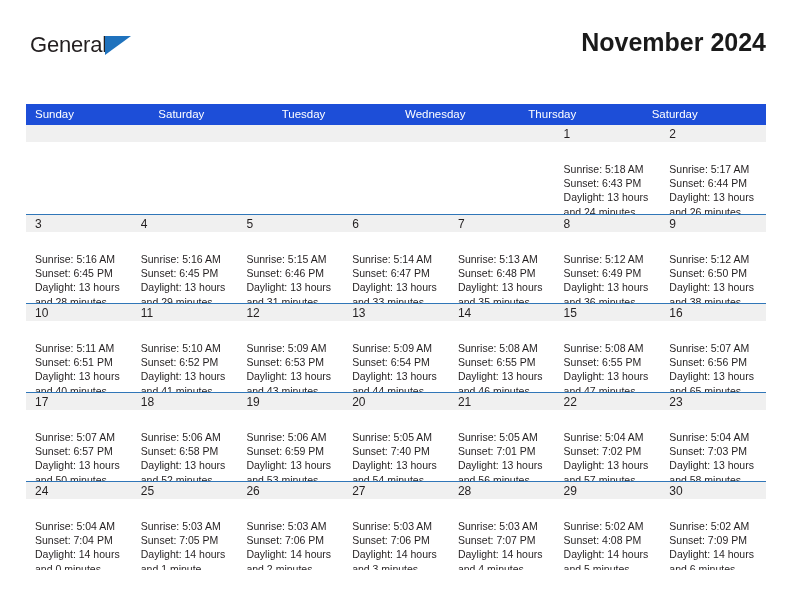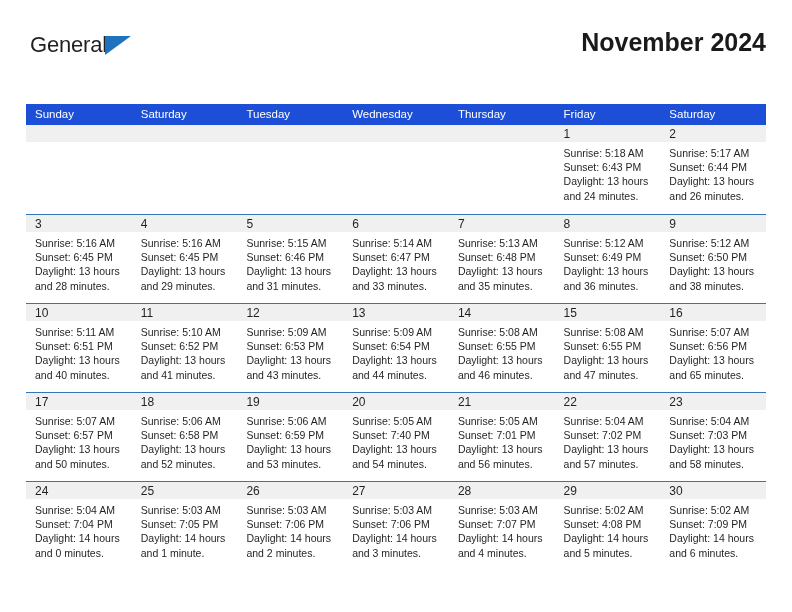--- a/index.html
+++ b/index.html
@@ -123,21 +123,21 @@
   .day-num {
     background: #f0f0f0;
     height: 17px;
     font-size: 12px;
     color: #231f20;
     padding: 1px 0 0 9px;
     box-sizing: border-box;
     line-height: 16px;
   }
   .day-body {
-    padding: 4px 6px 0 9px;
+    padding: 20px 6px 0 9px;
   }
   .day-line {
     font-size: 10.5px;
     line-height: 14.2px;
     color: #231f20;
     white-space: nowrap;
   }
 </style>
 </head>
 <body>
@@ -156,21 +156,20 @@
 
   </div>
 
   <div class="calendar">
     <div class="weekdays">
       <div class="weekday">Sunday</div>
       <div class="weekday">Saturday</div>
       <div class="weekday">Tuesday</div>
       <div class="weekday">Wednesday</div>
       <div class="weekday">Thursday</div>
-      <div class="weekday">Friday</div>
       <div class="weekday">Saturday</div>
     </div>
 
     <div class="week first">
       <div class="day">
         <div class="day-num"></div>
         <div class="day-body">
           <div class="day-line"></div>
           <div class="day-line"></div>
           <div class="day-line"></div>

